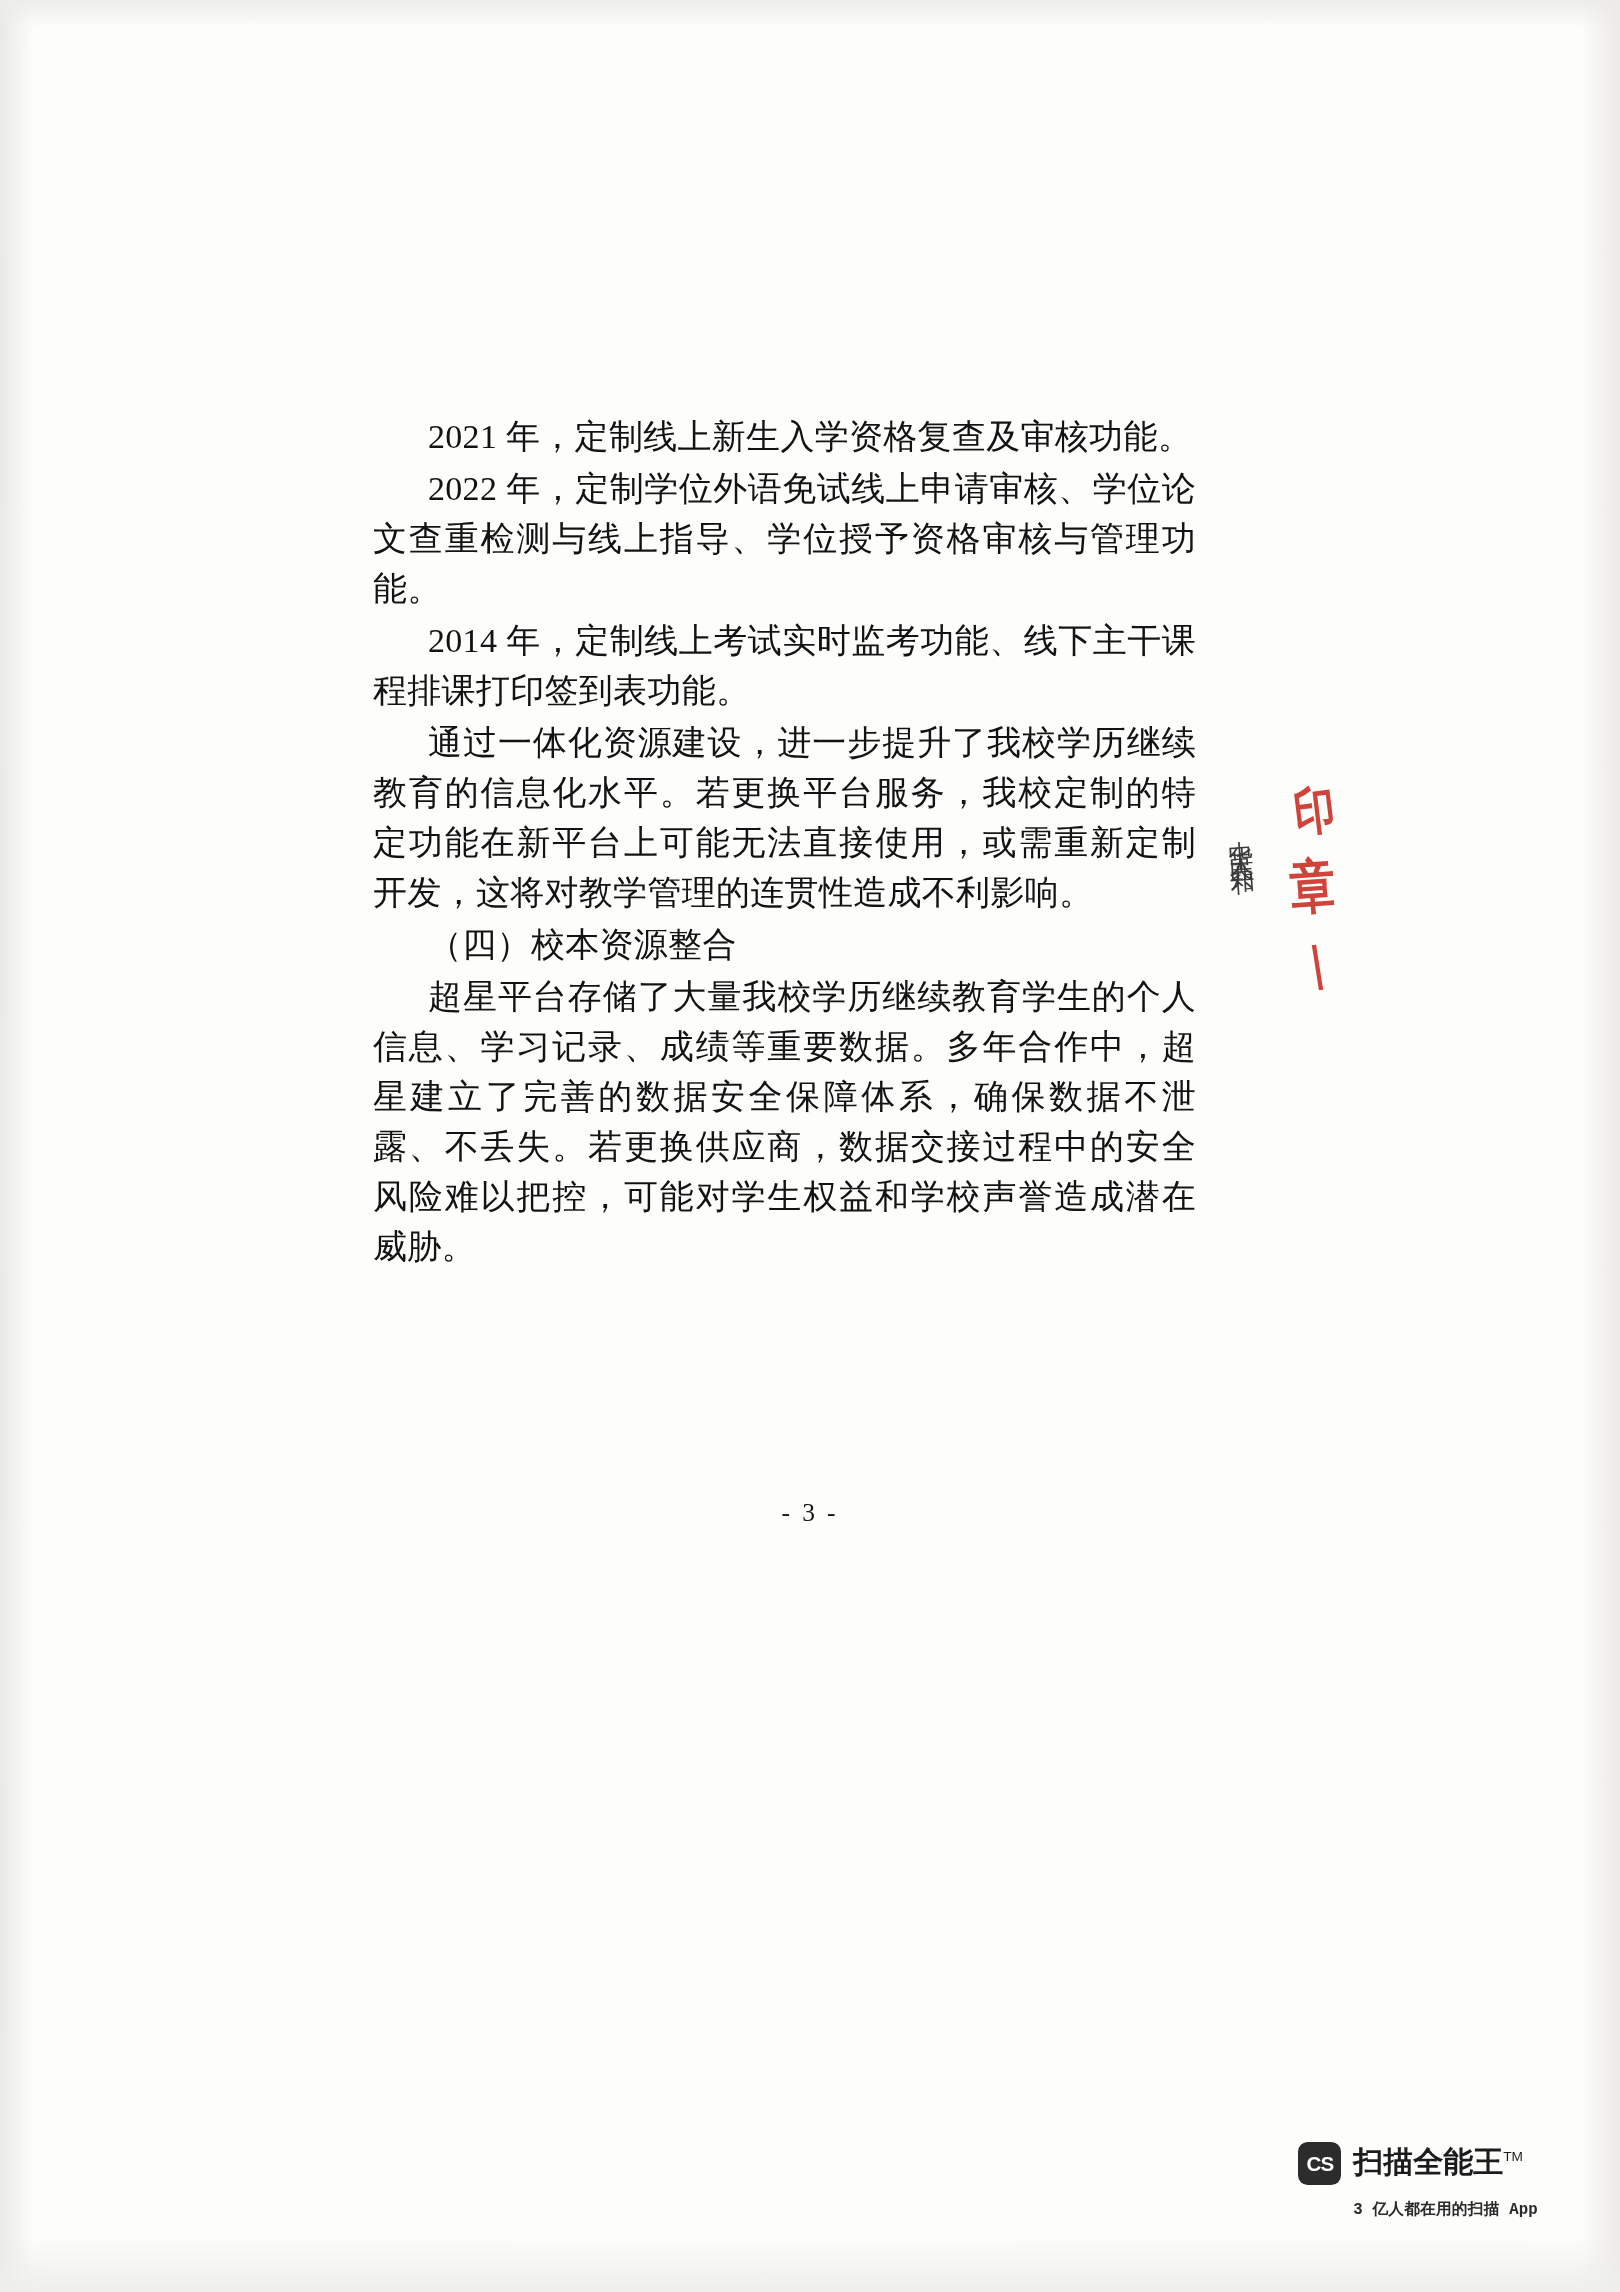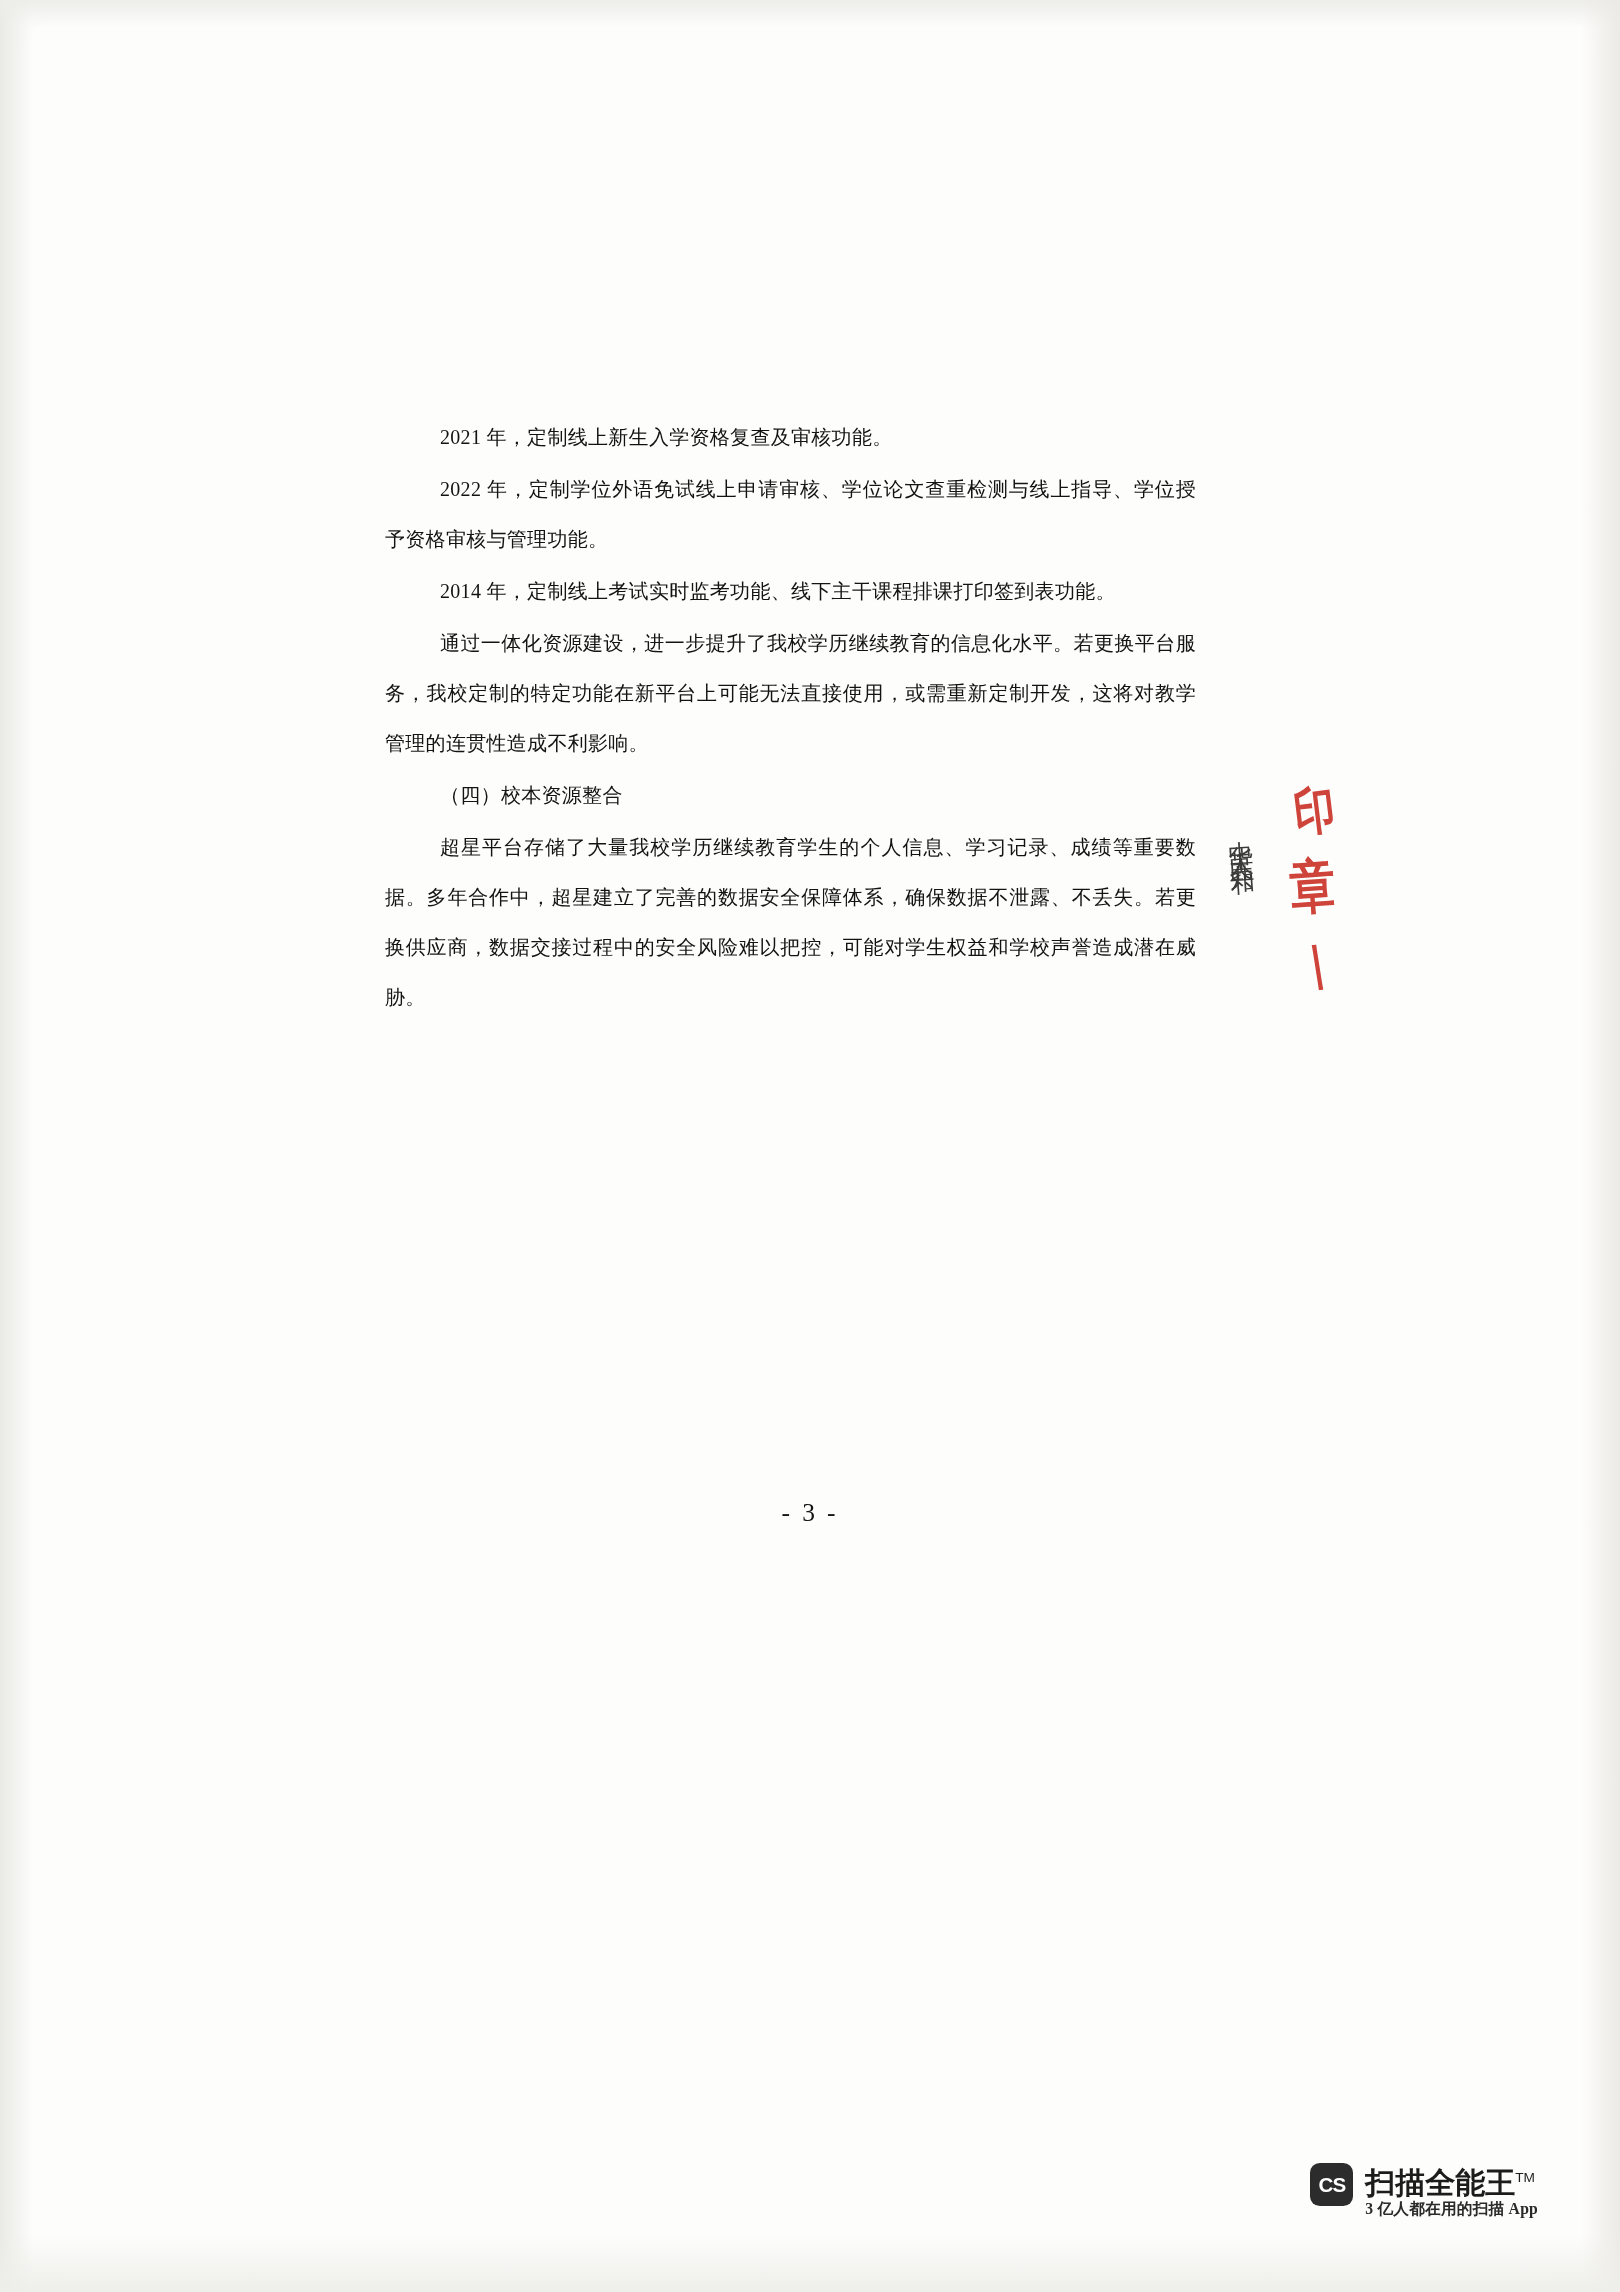--- a/index.html
+++ b/index.html
@@ -52,22 +52,22 @@
   }
 
   
   #doc-body {
     position: absolute;
     left: 373px;
     top: 412px;
     width: 823px;
   }
   .para {
-    margin: 0 0 2px 12px;
-    font-size: 20px;
+    margin: 0 0 2px 0;
+    font-size: 34px;
     line-height: 50px;
     color: #131313;
     text-align: justify;
     text-justify: inter-ideograph;
     letter-spacing: 0.3px;
     font-family: "Liberation Serif", "DejaVu Serif", serif;
   }
   .para.indent {
     text-indent: 55px;
   }
@@ -171,22 +171,22 @@
   }
   #cs-title .tm {
     font-size: 13.7px;
     vertical-align: super;
     font-weight: normal;
   }
   #cs-subtitle {
     font-size: 15.7px;
     font-weight: bold;
     color: #2a2a2a;
-    font-family: Liberation Serif, serif;
-    margin-top: 0;
+    font-family: Liberation Mono, monospace;
+    margin-top: 21px;
     letter-spacing: 0.2px;
   }
 </style>
 </head>
 <body>
 
 <div id="page-sheet">
 
   <div id="scan-edge-left"></div>
   <div id="scan-edge-top"></div>

